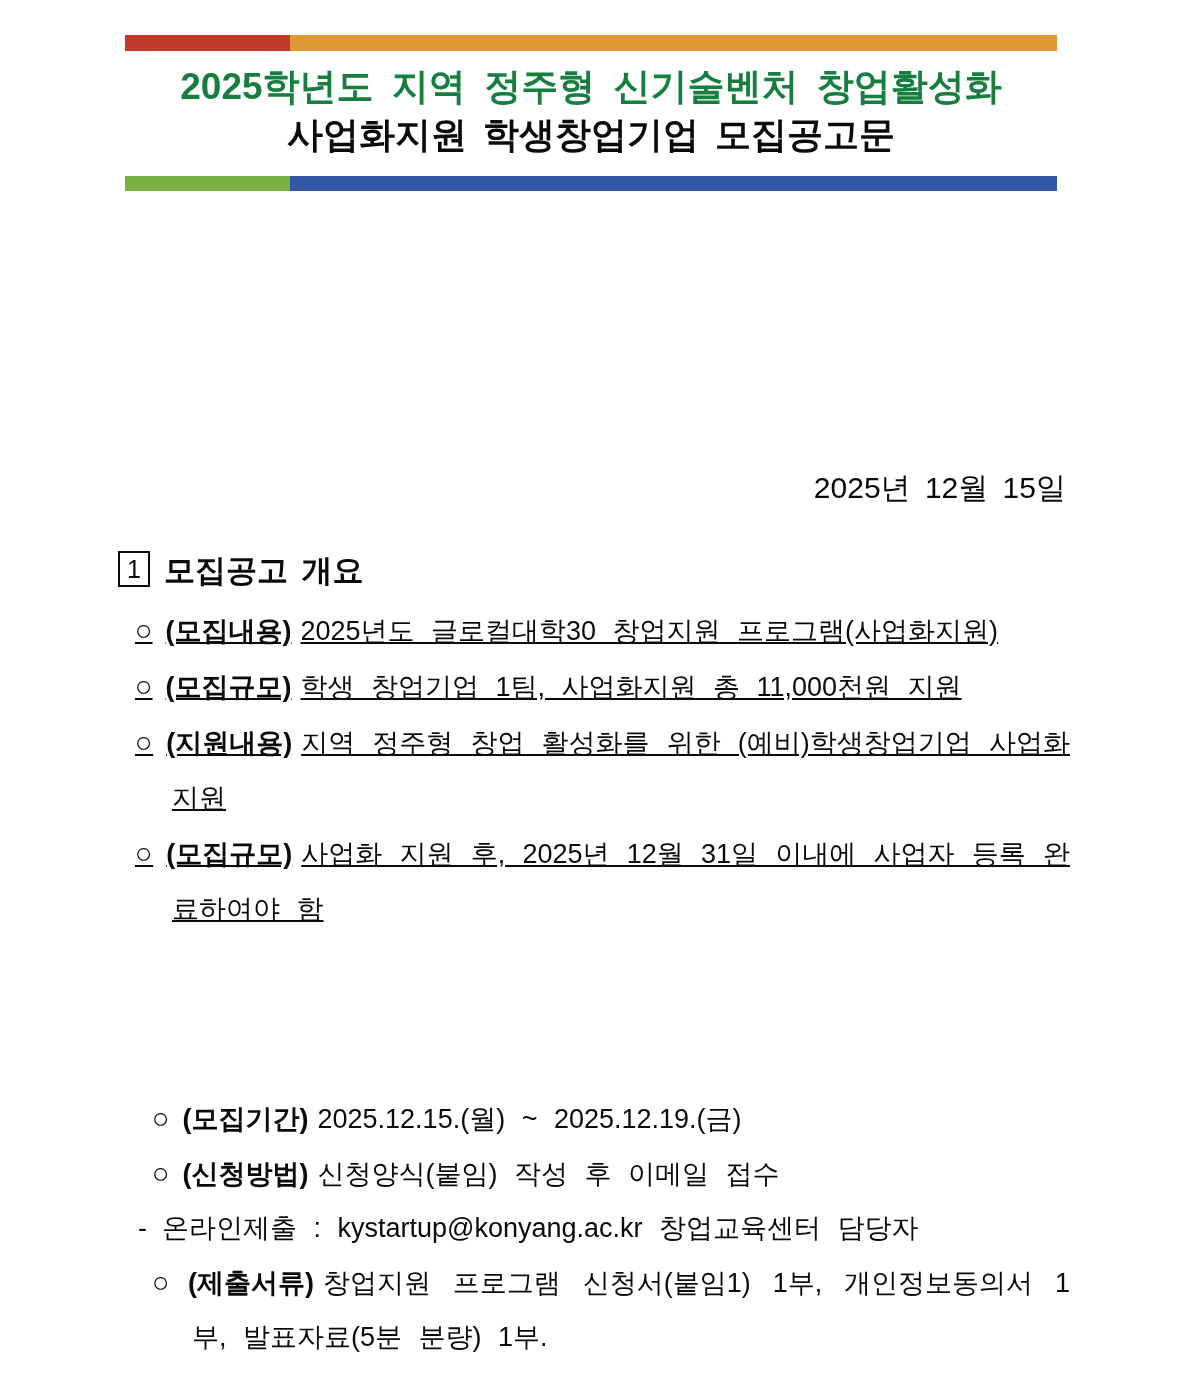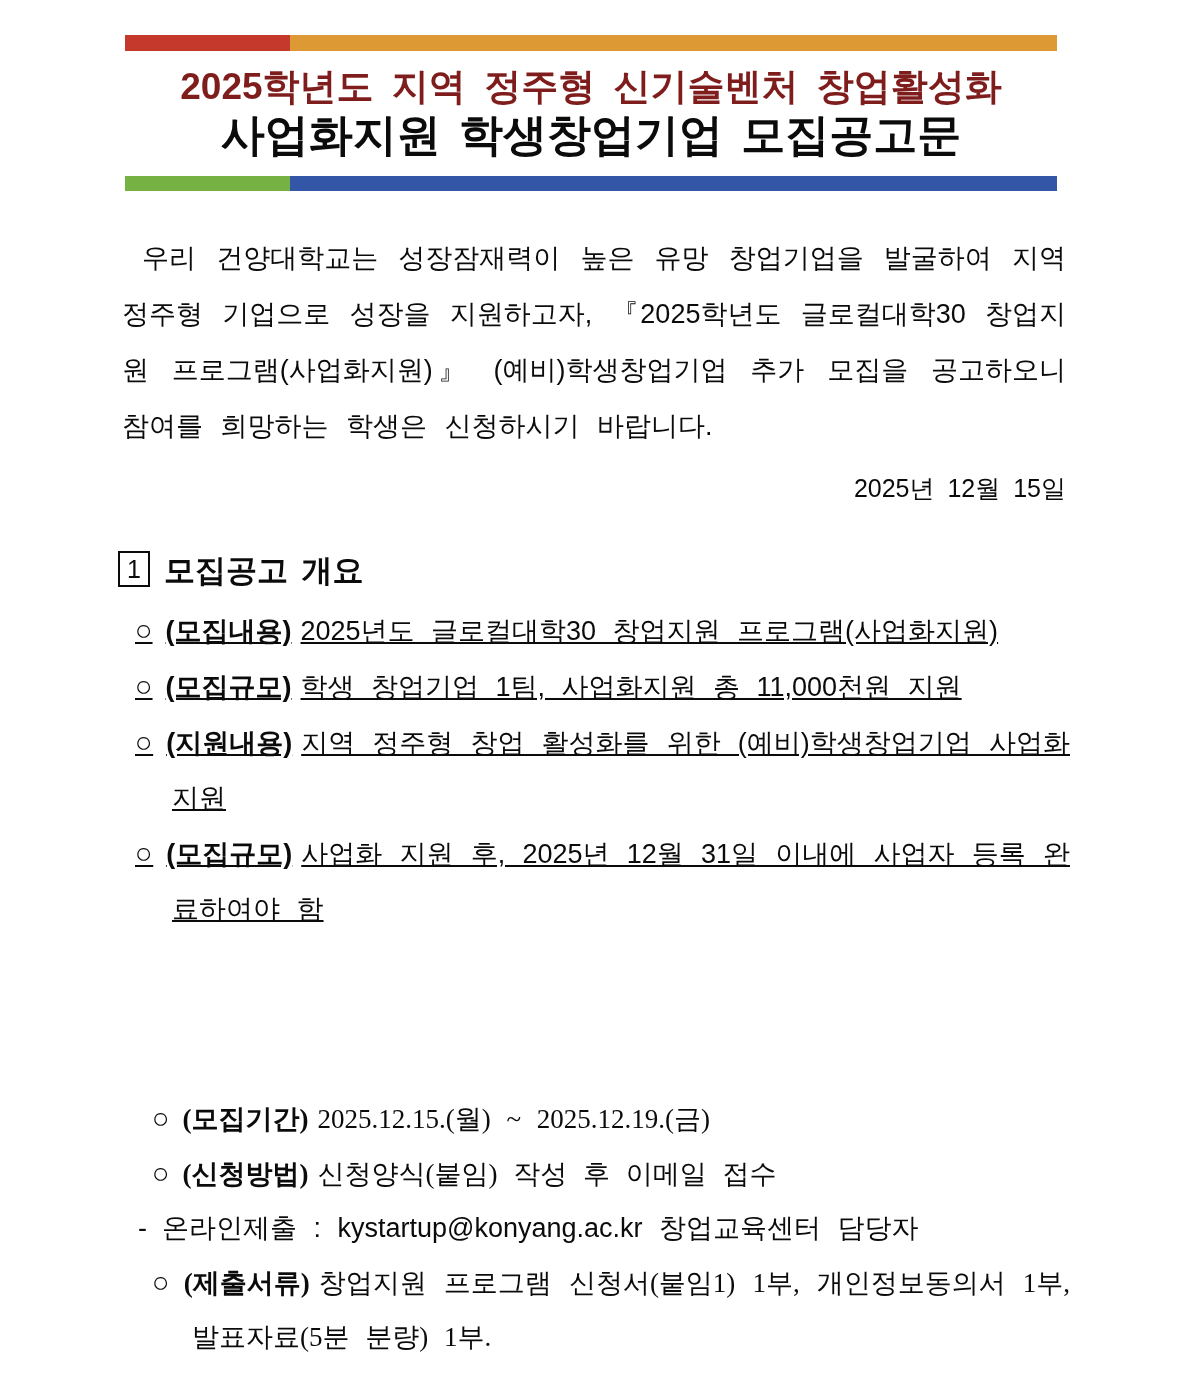--- a/index.html
+++ b/index.html
@@ -34,27 +34,27 @@
   .title-block {
     position: absolute;
     left: 125px;
     top: 62px;
     width: 932px;
     text-align: center;
   }
   .title-green {
     font-size: 37px;
     font-weight: bold;
-    color: #7f1d1d;
+    color: #15803d;
     line-height: 50px;
     word-spacing: 8px;
     white-space: nowrap;
   }
   .title-black {
-    font-size: 44px;
+    font-size: 36px;
     font-weight: bold;
     color: #0b0b0b;
     line-height: 46px;
     word-spacing: 6px;
     white-space: nowrap;
   }
 
   
   .intro {
     position: absolute;
@@ -65,21 +65,21 @@
     line-height: 56px;
     text-align: justify;
     word-spacing: 10px;
     text-indent: 20px;
   }
   .date-line {
     position: absolute;
     left: 122px;
     top: 462px;
     width: 944px;
-    font-size: 25px;
+    font-size: 30px;
     line-height: 52px;
     text-align: right;
     word-spacing: 6px;
   }
 
   
   .section { position: absolute; left: 118px; width: 952px; }
   .section-1 { top: 548px; }
   .section-2 { top: 1082px; }
   .section-heading {
@@ -101,21 +101,21 @@
   .items { margin-top: 9px; }
   .item {
     font-size: 27px;
     line-height: 55px;
     text-align: justify;
     word-spacing: 9px;
   }
   .section-2 .item { line-height: 54px; }
   .section-1 .item-bullet { padding-left: 54px; text-indent: -37px; text-decoration: underline; }
   .section-1 .item-dash   { padding-left: 54px; text-indent: -30px; }
-  .section-2 .item-bullet { padding-left: 74px; text-indent: -40px; font-family: Liberation Serif, serif; }
+  .section-2 .item-bullet { padding-left: 74px; text-indent: -40px; }
   .section-2 .item-dash   { padding-left: 74px; text-indent: -54px; }
   .bullet-glyph {
     font-size: 29px;
     margin-right: 13px;
   }
   .dash-glyph { margin-right: 15px; }
   .item-label {
     font-weight: bold;
     margin-right: 9px;
   }
@@ -133,21 +133,20 @@
   <div class="title-block">
     <div class="title-green">2025학년도 지역 정주형 신기술벤처 창업활성화</div>
     <div class="title-black">사업화지원 학생창업기업 모집공고문</div>
   </div>
 
   <div class="bar bar-bottom">
     <span class="seg-left seg-green"></span>
     <span class="seg-right seg-blue"></span>
   </div>
 
-  <div class="intro">우리 건양대학교는 성장잠재력이 높은 유망 창업기업을 발굴하여 지역 정주형 기업으로 성장을 지원하고자, 『2025학년도 글로컬대학30 창업지원 프로그램(사업화지원)』 (예비)학생창업기업 추가 모집을 공고하오니 참여를 희망하는 학생은 신청하시기 바랍니다.</div>
   <div class="date-line">2025년 12월 15일</div>
 
   <div class="section section-1">
     <div class="section-heading">
       <span class="num-box">1</span><span class="heading-text">모집공고 개요</span>
     </div>
     <div class="items">
       <div class="item item-bullet"><span class="bullet-glyph">○</span><span class="item-label">(모집내용)</span><span class="item-text">2025년도 글로컬대학30 창업지원 프로그램(사업화지원)</span></div>
       <div class="item item-bullet"><span class="bullet-glyph">○</span><span class="item-label">(모집규모)</span><span class="item-text">학생 창업기업 1팀, 사업화지원 총 11,000천원 지원</span></div>
       <div class="item item-bullet"><span class="bullet-glyph">○</span><span class="item-label">(지원내용)</span><span class="item-text">지역 정주형 창업 활성화를 위한 (예비)학생창업기업 사업화 지원</span></div>

